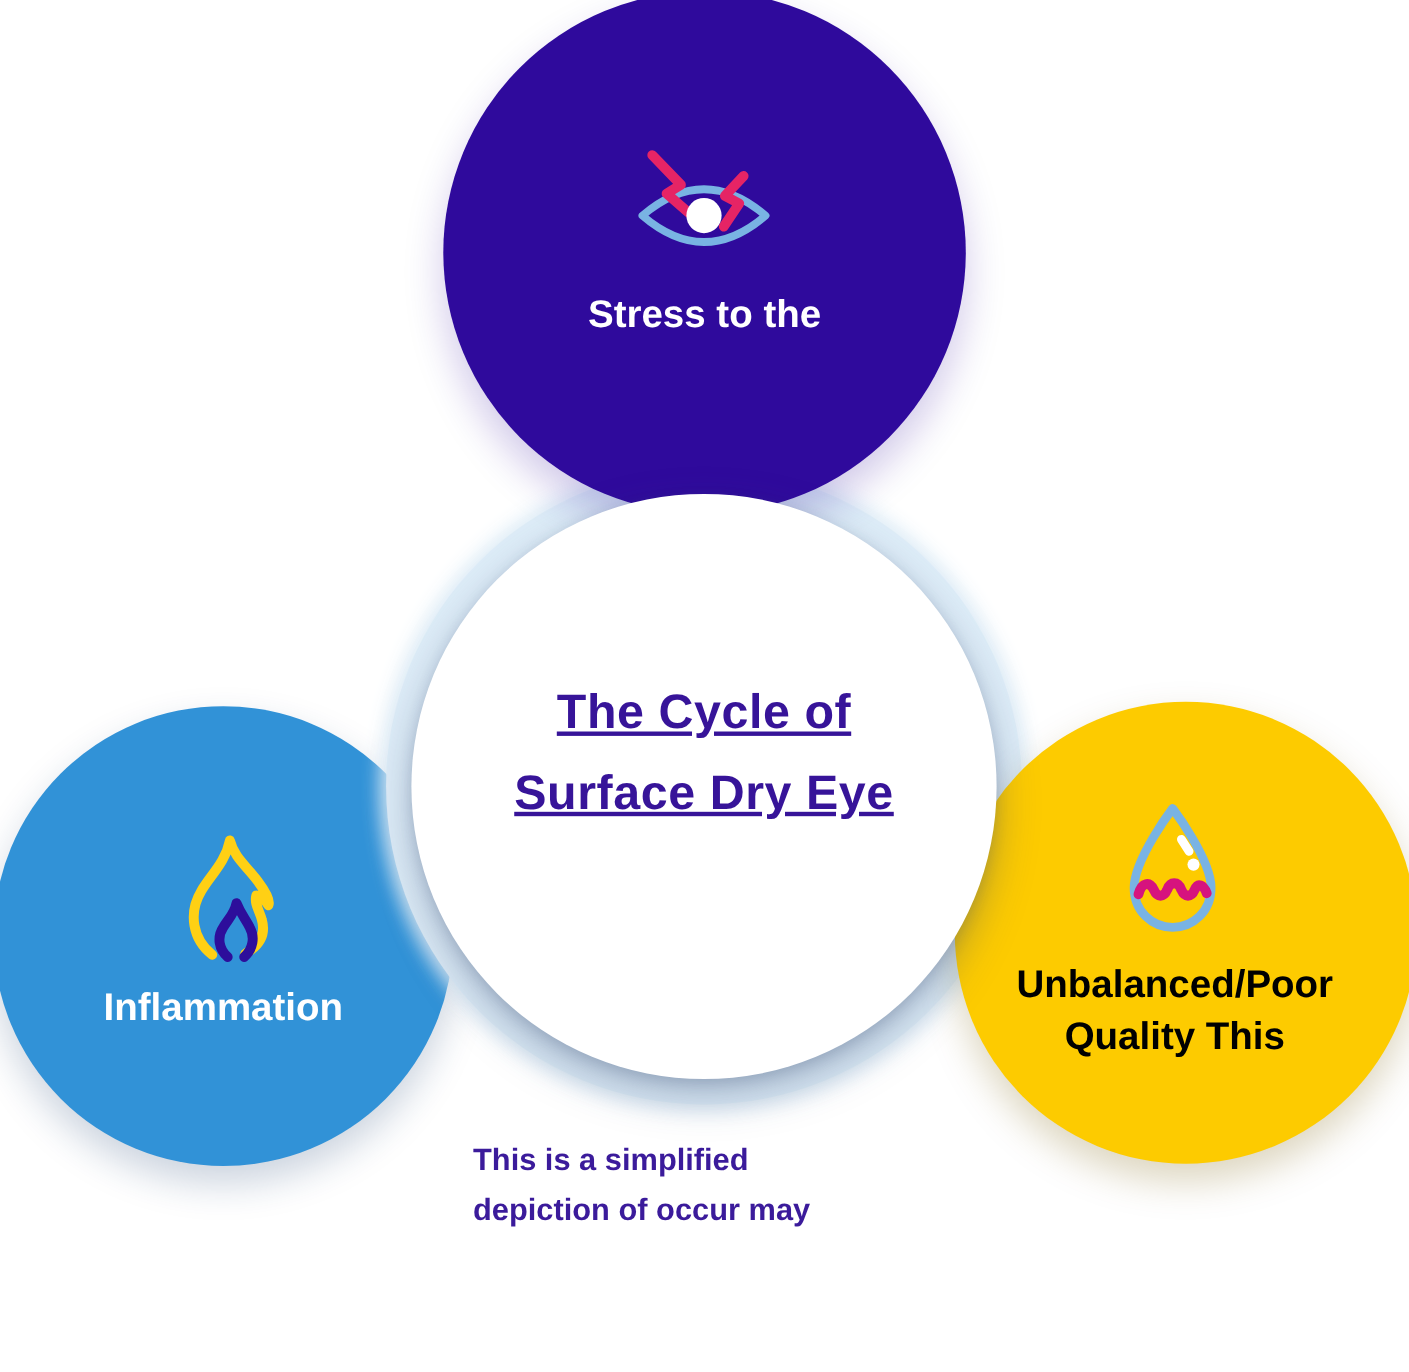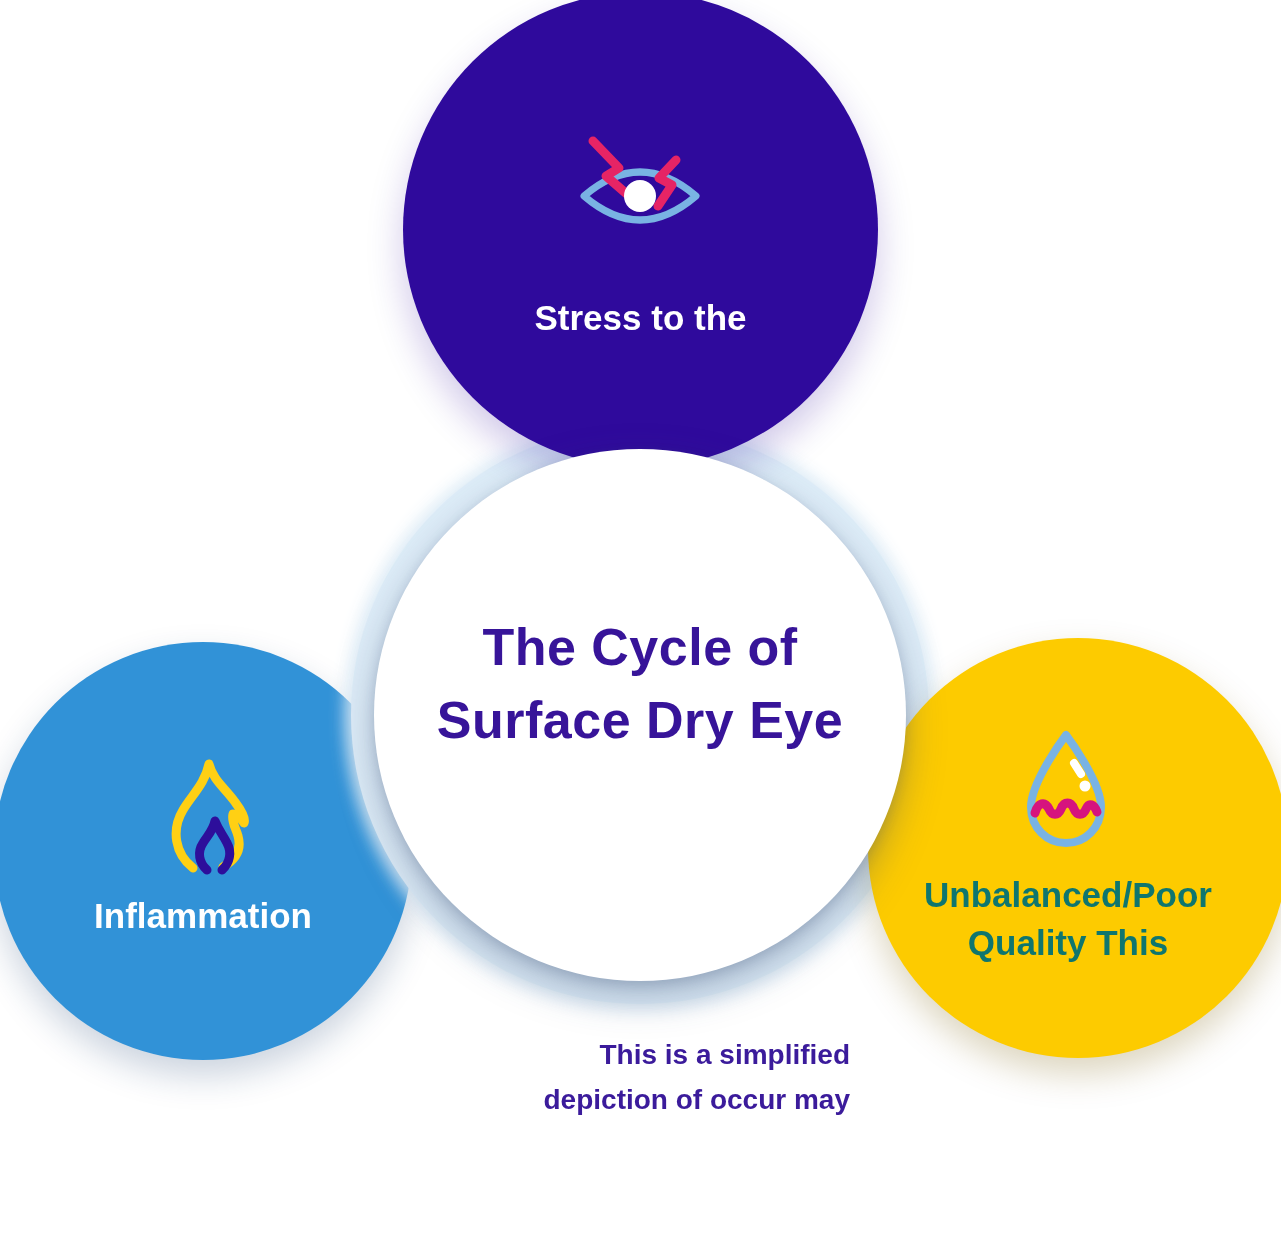--- a/index.html
+++ b/index.html
@@ -42,29 +42,29 @@
     left:374px;top:449px;width:532px;height:532px;
     background:#FFFFFF;
     box-shadow:0 16px 38px rgba(55,75,115,0.35), 0 4px 12px rgba(55,75,115,0.18);
     z-index:3;
   }
 
   .icon{position:absolute;}
   .icon svg{display:block;overflow:visible;}
 
   .label{position:absolute;left:0;width:100%;text-align:center;font-weight:700;}
-  .stress-label{top:270px;font-size:35px;line-height:48px;color:#FFFFFF;margin-top:32px;}
+  .stress-label{top:270px;font-size:35px;line-height:48px;color:#FFFFFF;}
   .inflammation-label{top:250px;font-size:35px;line-height:48px;color:#FFFFFF;}
-  .tears-label{top:233px;left:-10px;font-size:35px;line-height:48px;color:#0f766e;}
-  .center-label{top:162px;font-size:52px;line-height:73px;color:#371499;letter-spacing:0.5px;}
+  .tears-label{top:233px;left:-10px;font-size:35px;line-height:48px;color:#000000;}
+  .center-label{top:162px;font-size:44px;line-height:73px;color:#371499;letter-spacing:0.5px;text-decoration:underline;}
 
   .caption{
     position:absolute;left:640px;top:1032px;width:420px;
     transform:translateX(-50%);
-    text-align:right;
+    text-align:left;
     font-size:28px;line-height:45px;font-weight:600;
     color:#3B1B9B;
     z-index:4;
   }
   .line{display:block;}
 </style>
 </head>
 <body>
 
 <div class="stage">

